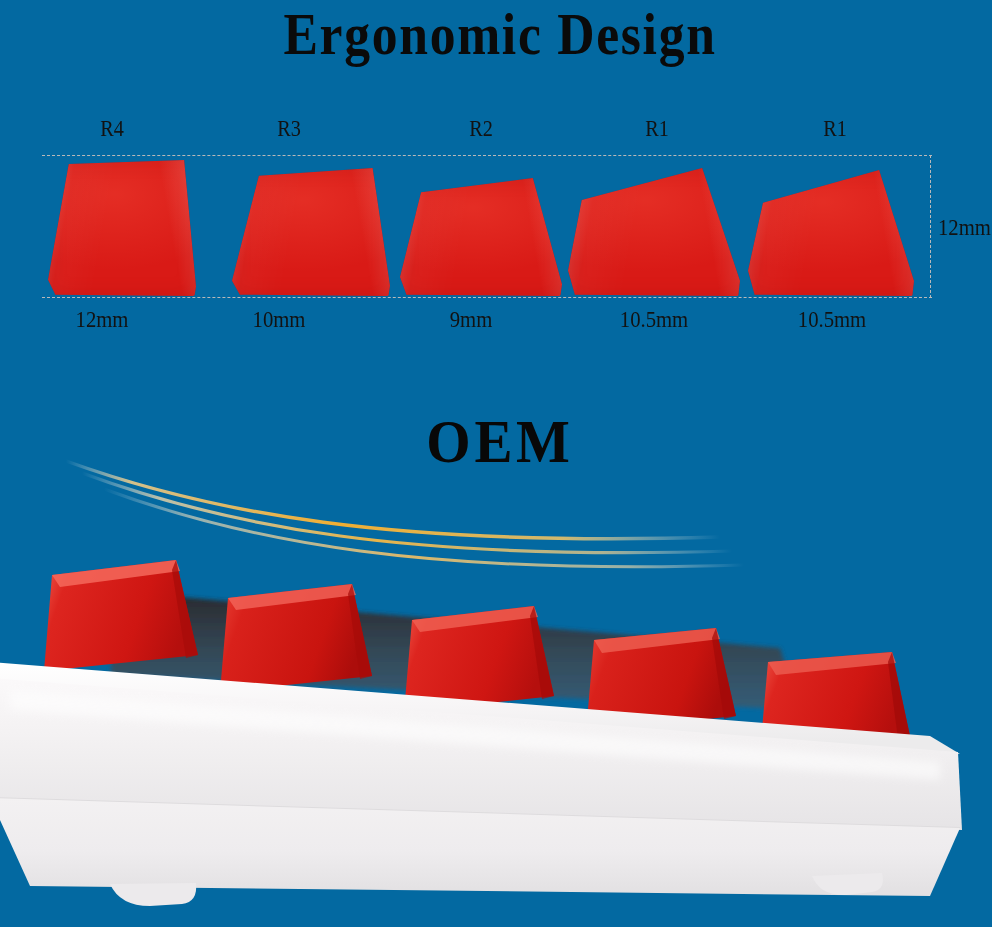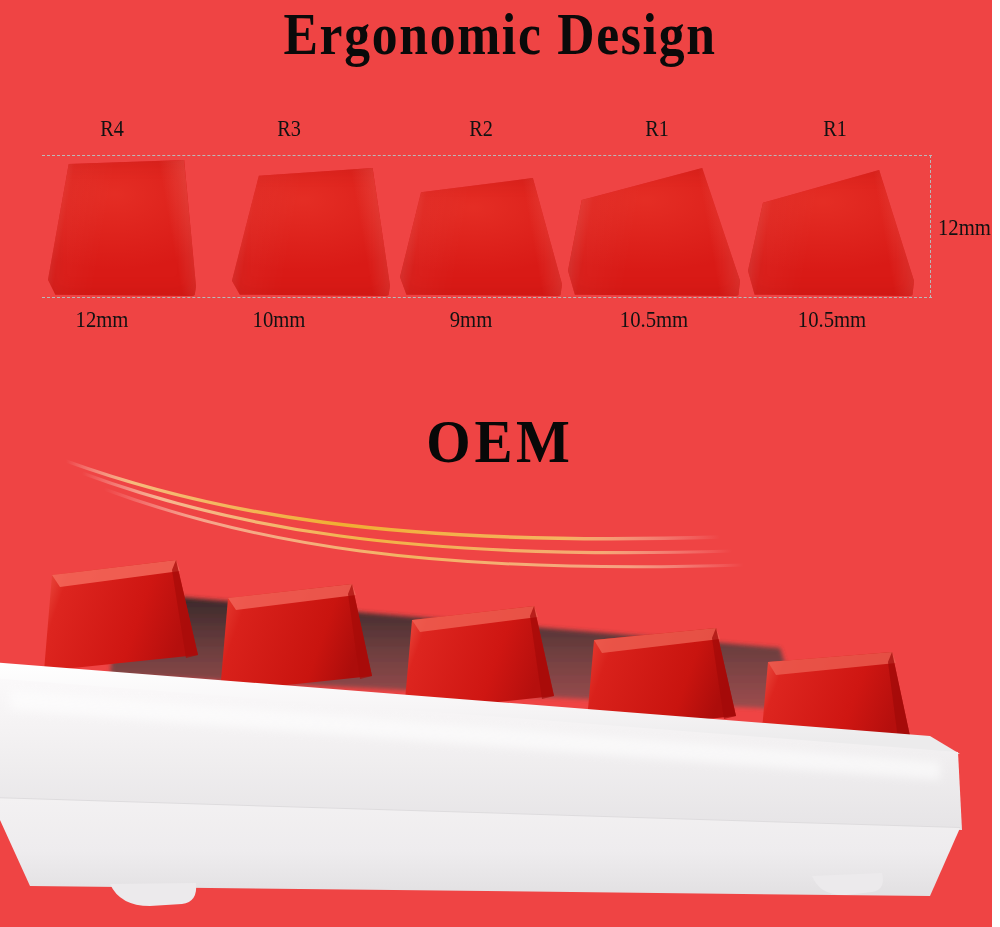--- a/index.html
+++ b/index.html
@@ -9,21 +9,21 @@
     height: 927px;
     background: #ffffff;
     font-family: "Liberation Serif", serif;
     overflow: hidden;
   }
 
   #page {
     position: relative;
     width: 992px;
     height: 927px;
-    background: #ef4444;
+    background: #0369a1;
   }
 
   
   .main-title {
     position: absolute;
     top: -2px;
     left: 0;
     width: 1000px;
     text-align: center;
     font-family: "Liberation Serif", serif;

